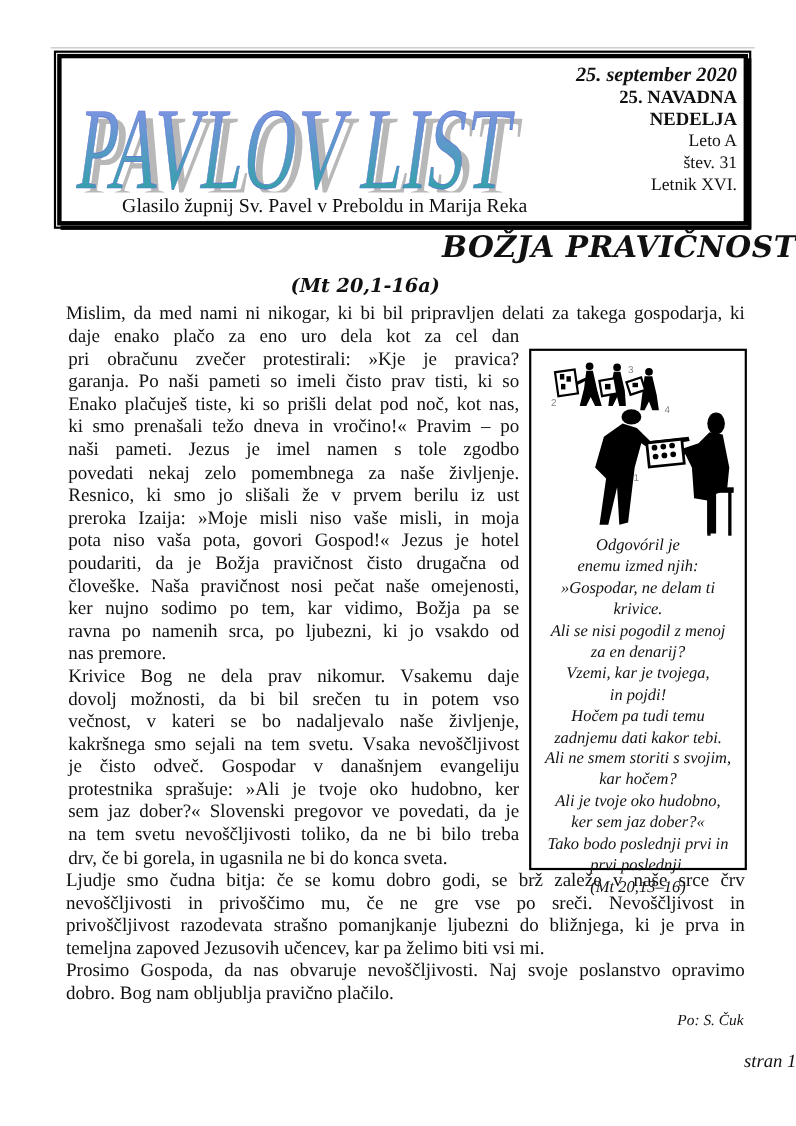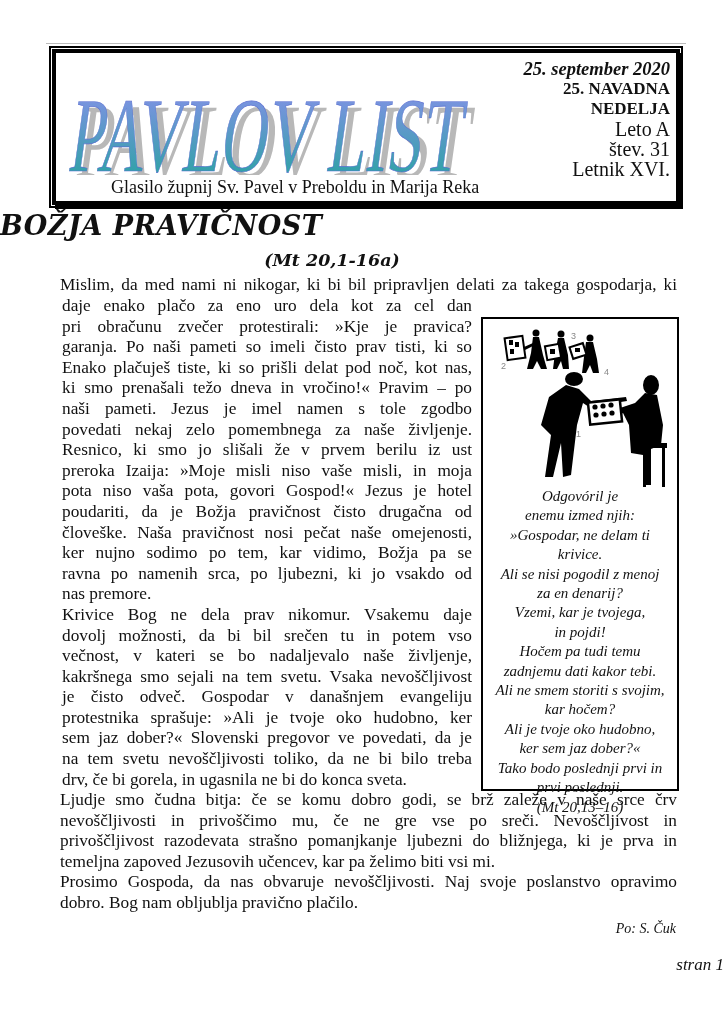--- a/index.html
+++ b/index.html
@@ -18,25 +18,25 @@
   }
   .logo { position:absolute; left:6px; top:2px; width:420px; height:120px; }
   .subtitle {
     position:absolute; left:55px; top:124px; font-size:18px; white-space:nowrap;
   }
   .issue {
     position:absolute; right:6px; top:6px; text-align:right; line-height:20px;
   }
   .issue .date { font-size:18.5px; font-weight:bold; font-style:italic; }
   .issue .sunday { font-size:17px; font-weight:bold; }
-  .issue .small { font-size:20px; }
+  .issue .small { font-size:16px; }
 
   
   .headline {
-    position:absolute; left:0; width:724px; top:210px; text-align:left;
+    position:absolute; left:0; width:724px; top:210px; text-align:right;
     font-family:"DejaVu Serif", serif; font-weight:bold; font-style:italic;
     font-size:27px; letter-spacing:0.5px;
   }
   .subhead {
     position:absolute; left:0; width:664px; top:250px; text-align:center;
     font-family:"DejaVu Serif", serif; font-weight:bold; font-style:italic;
     font-size:17.5px;
   }
 
   

